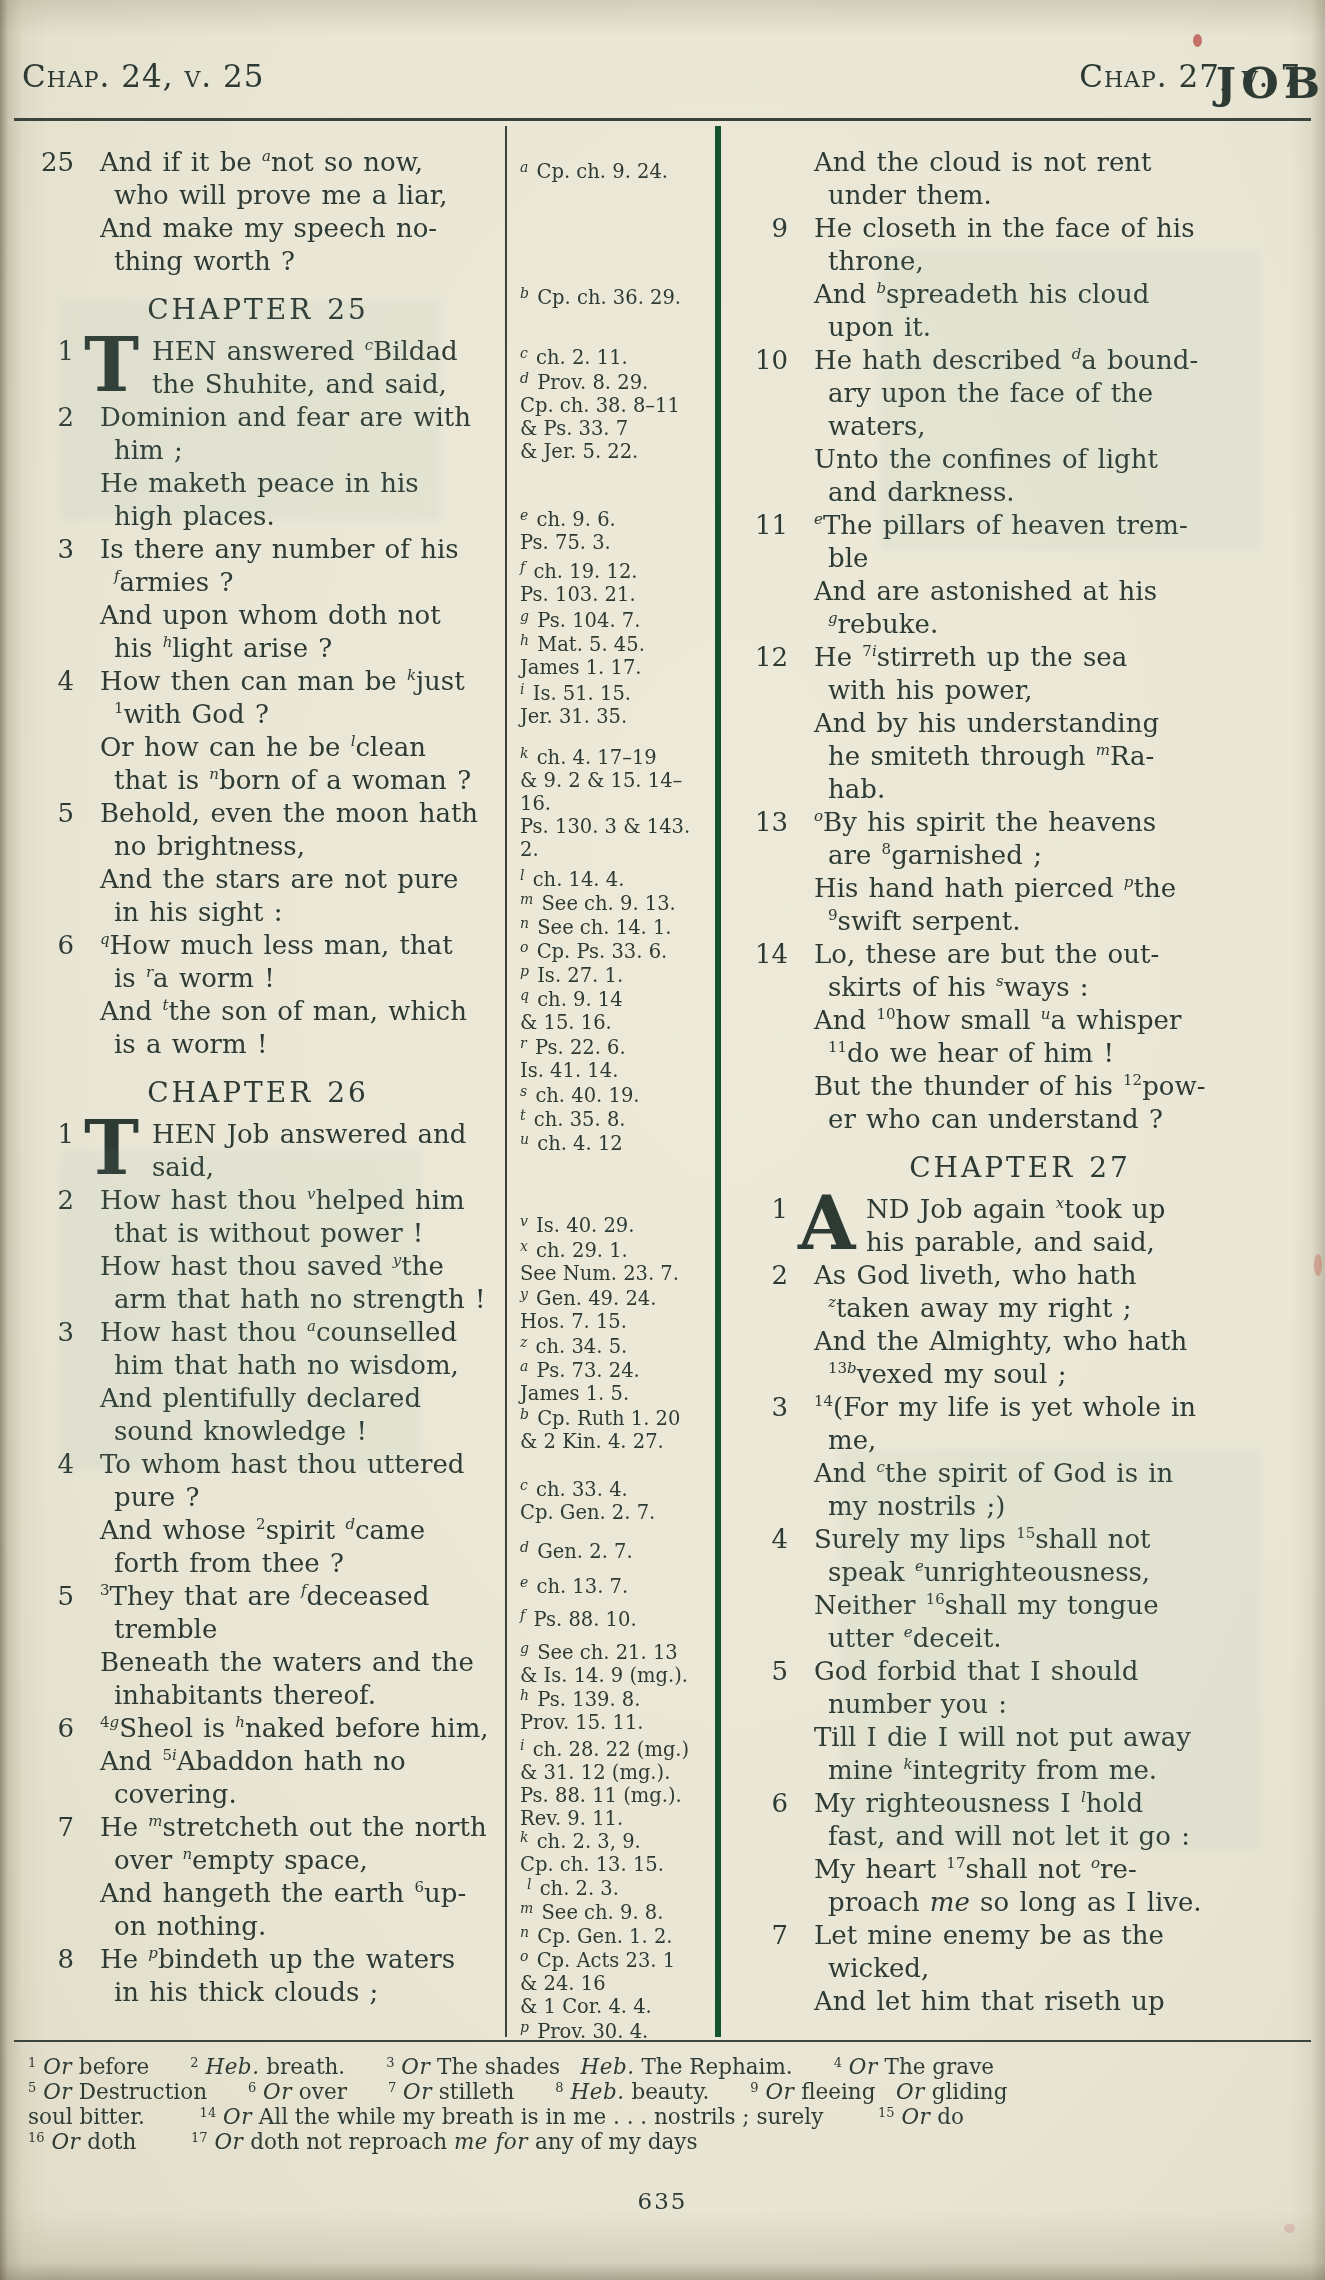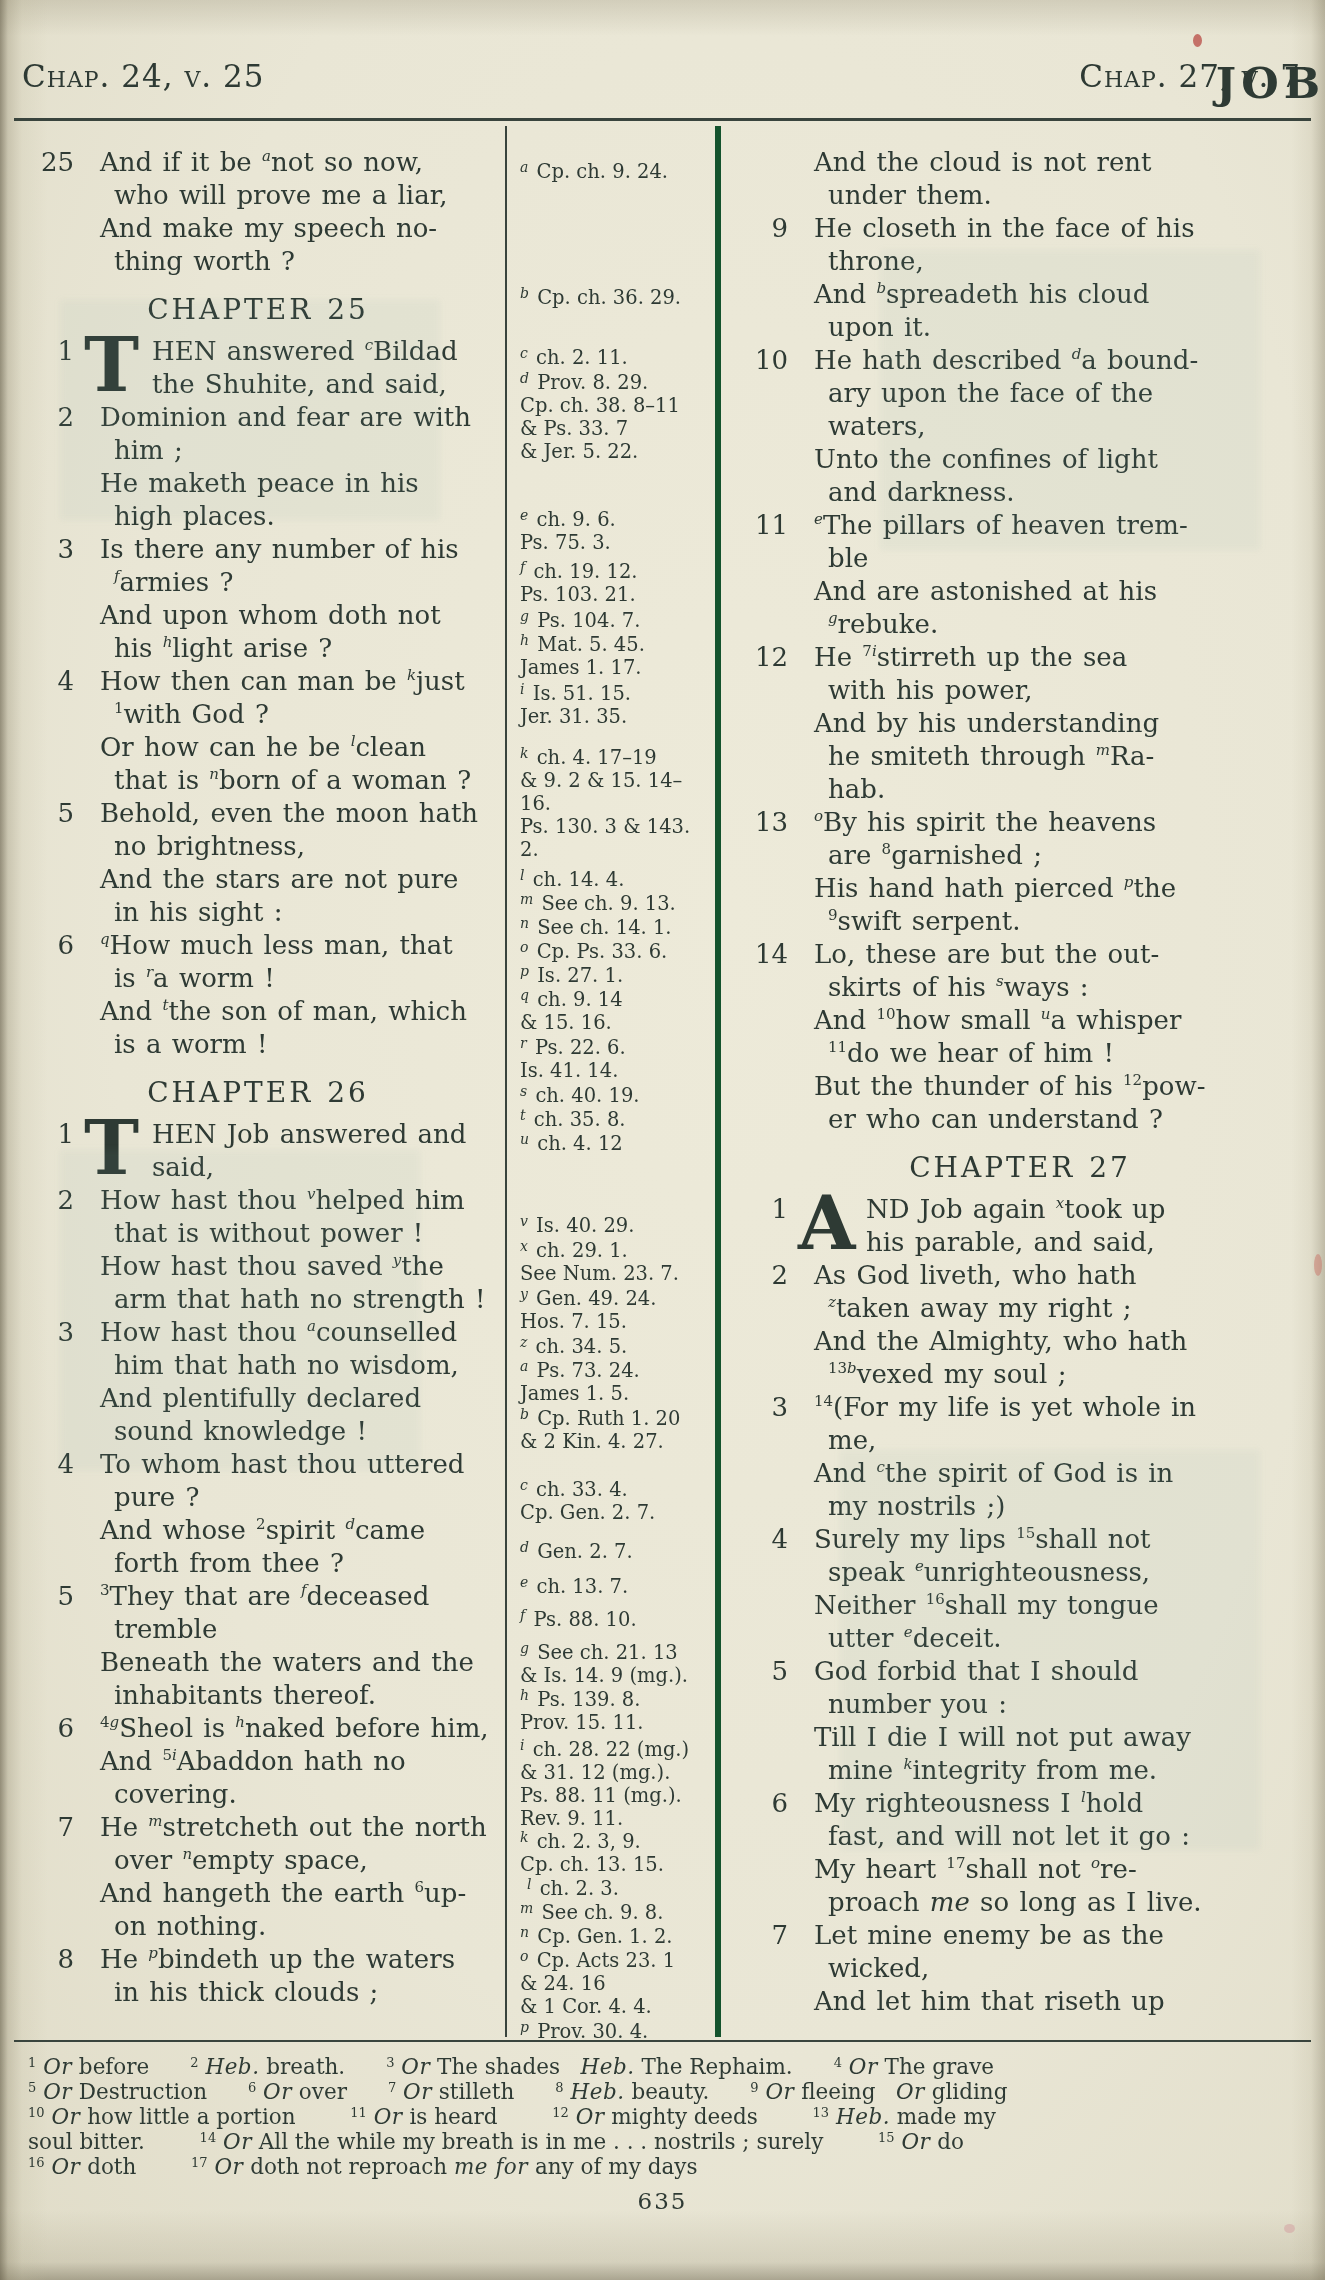--- a/index.html
+++ b/index.html
@@ -216,21 +216,20 @@
     <div class="ln ind"><span class="lt">proach <i>me</i> so long as I live.</span></div>
     <div class="ln"><span class="vnum">7</span><span class="lt">Let mine enemy be as the</span></div>
     <div class="ln ind"><span class="lt">wicked,</span></div>
     <div class="ln"><span class="lt">And let him that riseth up</span></div>
   </div>
 
 <div class="fnrule"></div>
 <div id="footnotes">
     <div class="fnline"><sup class="fn">1</sup> <i>Or</i> before      <sup class="fn">2</sup> <i>Heb.</i> breath.      <sup class="fn">3</sup> <i>Or</i> The shades   <i>Heb.</i> The Rephaim.      <sup class="fn">4</sup> <i>Or</i> The grave</div>
     <div class="fnline"><sup class="fn">5</sup> <i>Or</i> Destruction      <sup class="fn">6</sup> <i>Or</i> over      <sup class="fn">7</sup> <i>Or</i> stilleth      <sup class="fn">8</sup> <i>Heb.</i> beauty.      <sup class="fn">9</sup> <i>Or</i> fleeing   <i>Or</i> gliding</div>
-    <div class="fnline"><sup class="fn">10</sup> <i>Or</i> how little a portion        <sup class="fn">11</sup> <i>Or</i> is heard        <sup class="fn">12</sup> <i>Or</i> mighty deeds        <sup class="fn">13</sup> <i>Heb.</i> made my</div>
     <div class="fnline">soul bitter.        <sup class="fn">14</sup> <i>Or</i> All the while my breath is in me . . . nostrils ; surely        <sup class="fn">15</sup> <i>Or</i> do</div>
     <div class="fnline"><sup class="fn">16</sup> <i>Or</i> doth        <sup class="fn">17</sup> <i>Or</i> doth not reproach <i>me for</i> any of my days</div>
   </div>
 
 <div class="pagenum">635</div>
 
 <div class="speck" style="left:1193px;top:34px;width:9px;height:13px;background:#b5403a;opacity:.7;"></div>
 <div class="speck" style="left:1314px;top:1254px;width:8px;height:22px;background:#c76a5f;opacity:.45;"></div>
 <div class="speck" style="left:1284px;top:2224px;width:11px;height:9px;background:#d4a2a2;opacity:.55;"></div>
 <div class="ghost" style="left:60px;top:300px;width:380px;height:220px;"></div>

